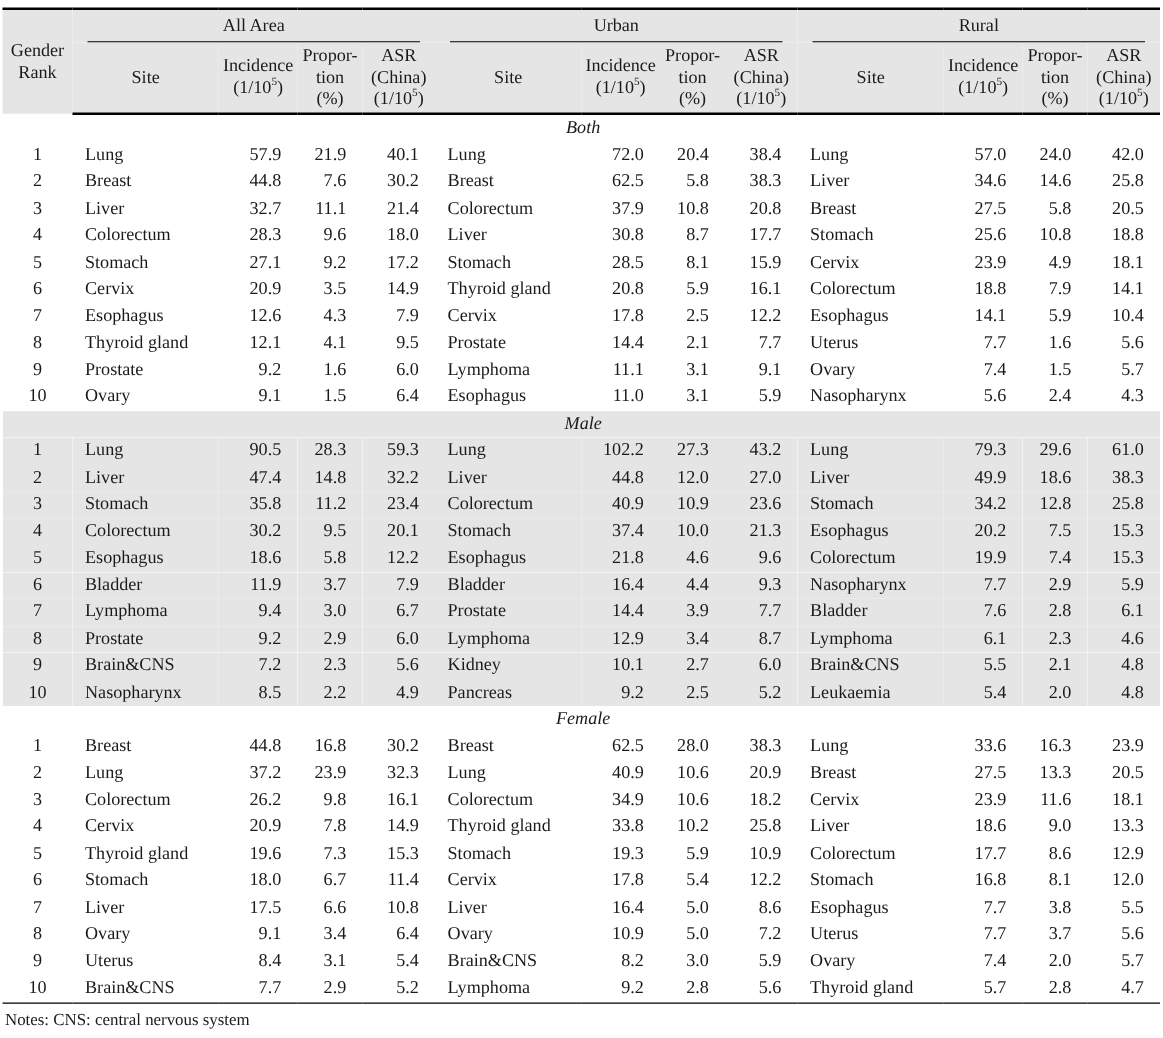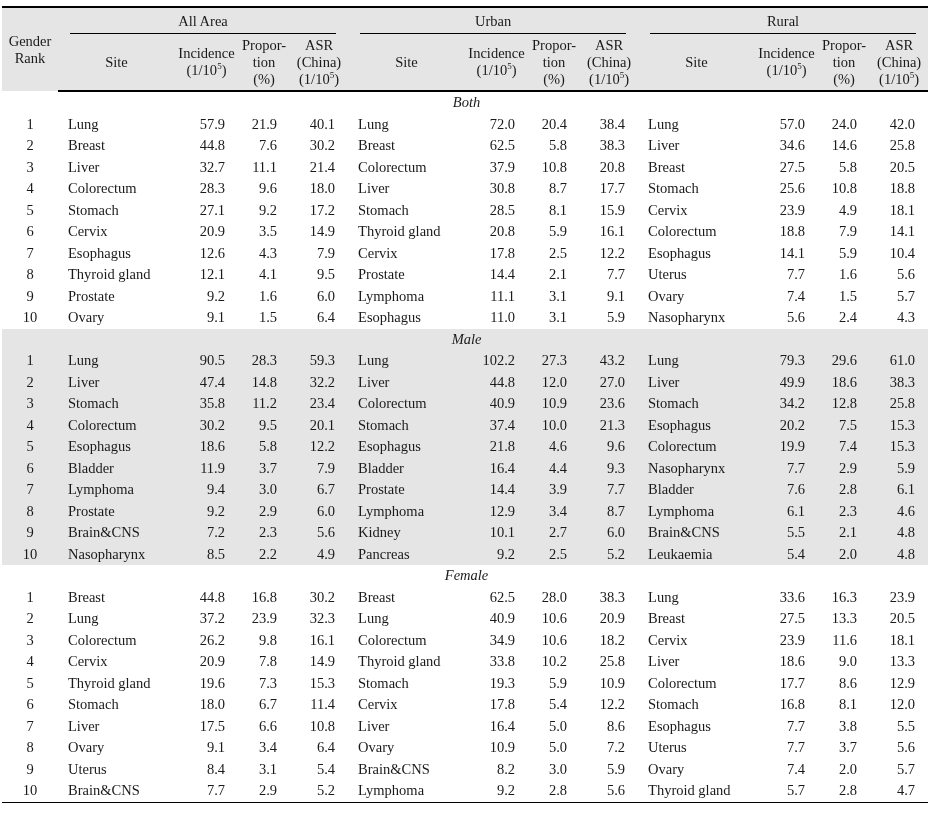--- a/index.html
+++ b/index.html
@@ -530,13 +530,14 @@
           <td class="num">9.2</td>
           <td class="num">2.8</td>
           <td class="num">5.6</td>
           <td class="site">Thyroid gland</td>
           <td class="num">5.7</td>
           <td class="num">2.8</td>
           <td class="num">4.7</td>
         </tr>
       </tbody>
   </table>
+  <div class="notes">Notes: CNS: central nervous system</div>
 </div>
 
 </body></html>

